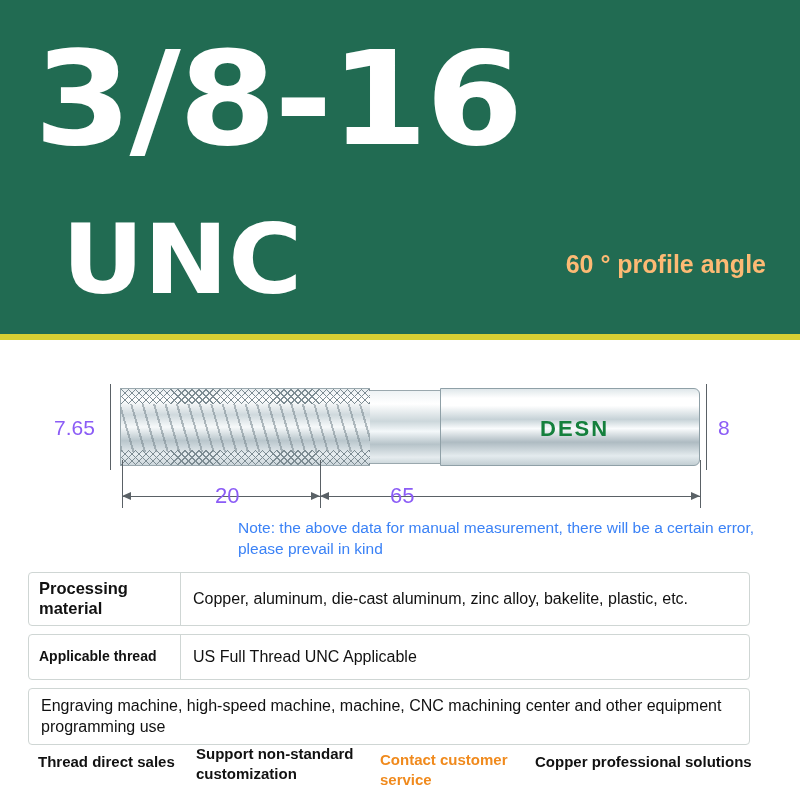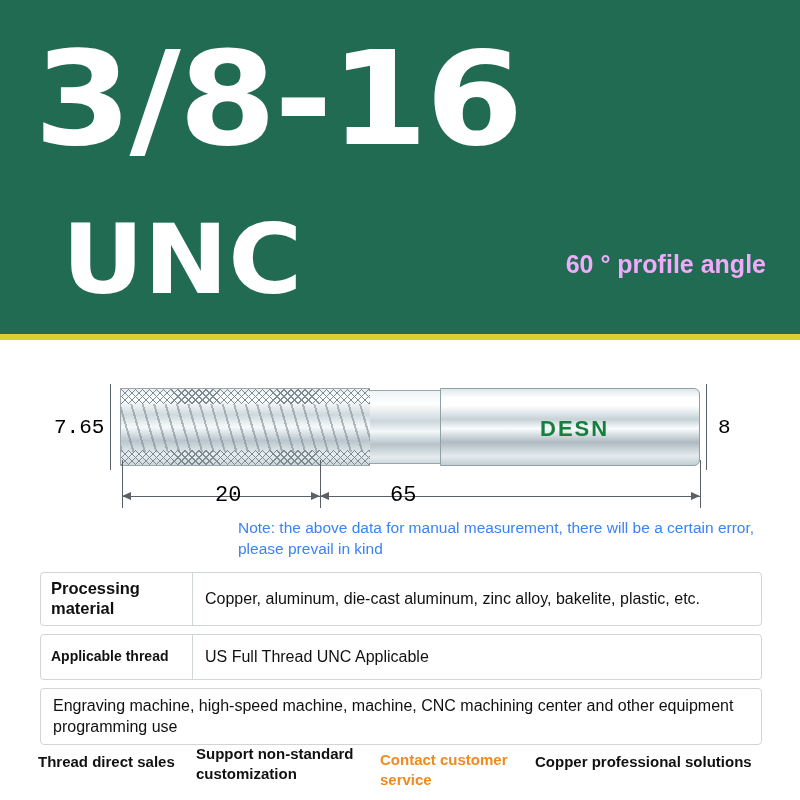--- a/index.html
+++ b/index.html
@@ -52,21 +52,21 @@
     font-family: "DejaVu Sans", sans-serif;
     transform: scaleX(1.05);
     transform-origin: left top;
   }
   .hdr-angle {
     position: absolute;
     top: 250px;
     right: 34px;
     font-size: 25px;
     font-weight: 700;
-    color: #f0abfc;
+    color: #fdba74;
     font-family: "Liberation Sans", sans-serif;
     text-align: right;
   }
   .hdr-desc {
     position: absolute;
     top: 300px;
     right: 34px;
     font-size: 17px;
     font-weight: 700;
     color: #ffffff;
@@ -157,22 +157,22 @@
   }
   .dim-right-line {
     position: absolute;
     left: 706px; top: 44px;
     width: 1px; height: 86px;
     background: #5a6166;
   }
   .dim-val {
     position: absolute;
     font-size: 21px;
-    color: #000000;
-    font-family: Liberation Mono, monospace;
+    color: #8b5cf6;
+    font-family: Liberation Sans, sans-serif;
   }
   .dim-7 { left: 54px; top: 76px; }
   .dim-8 { left: 718px; top: 76px; }
 
   .hbar {
     position: absolute;
     height: 1px;
     background: #5a6166;
   }
   .vtick {
@@ -199,21 +199,21 @@
     width: 545px;
     font-size: 15.5px;
     line-height: 1.35;
     color: #3b82f6;
     font-family: "Liberation Sans", sans-serif;
   }
 
   
   .specs {
     position: absolute;
-    left: 40px;
+    left: 28px;
     top: 572px;
     width: 722px;
   }
   .spec-row {
     display: flex;
     align-items: stretch;
     border: 1px solid #cfd6d4;
     border-radius: 4px;
     margin-bottom: 8px;
     background: #ffffff;

